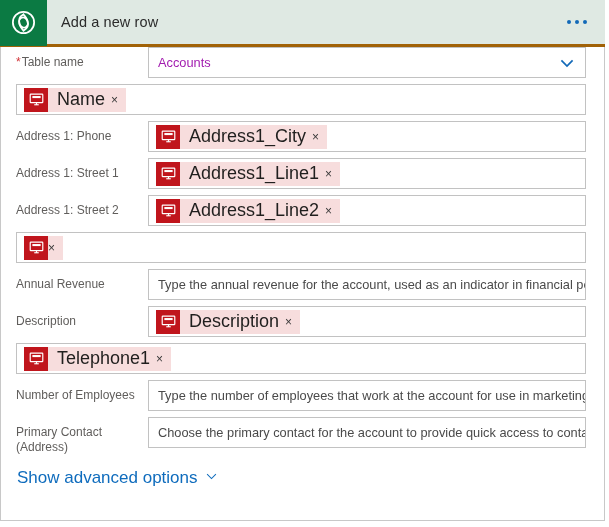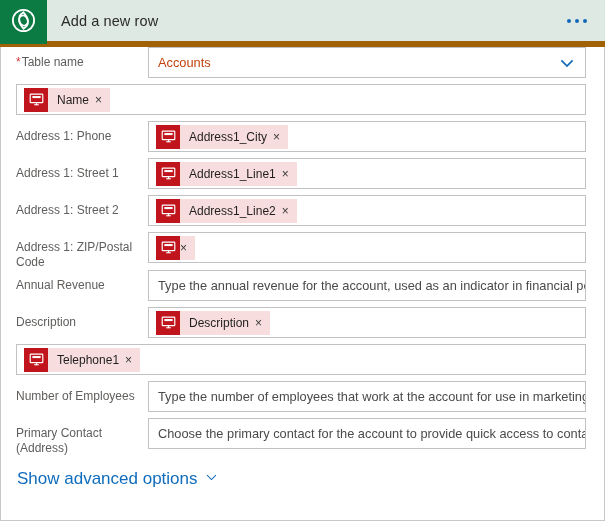--- a/index.html
+++ b/index.html
@@ -28,21 +28,21 @@
 
   
   .header {
     position: relative;
     display: flex;
     align-items: center;
     height: 47px;
     width: 605px;
     box-sizing: border-box;
     background: #dfe9e3;
-    border-bottom: 6px solid #a16207;
+    border-bottom: 3px solid #a16207;
   }
   .app-icon {
     width: 47px;
     height: 47px;
     background: #0b7a43;
     display: flex;
     align-items: center;
     justify-content: center;
     flex: 0 0 auto;
   }
@@ -101,21 +101,21 @@
     border: 1px solid #c2c2c2;
     background: #ffffff;
     box-sizing: border-box;
     display: flex;
     align-items: center;
     overflow: hidden;
     position: relative;
   }
   .field-text {
     font-size: 12.8px;
-    color: #c2410c;
+    color: #a21caf;
     padding-left: 9px;
     white-space: nowrap;
   }
   .field-placeholder {
     font-size: 12.8px;
     color: #4a4a4a;
     padding-left: 9px;
     white-space: nowrap;
     overflow: hidden;
   }
@@ -142,21 +142,21 @@
   .token-icon {
     width: 24px;
     height: 24px;
     background: #c0151c;
     display: flex;
     align-items: center;
     justify-content: center;
     flex: 0 0 auto;
   }
   .token-label {
-    font-size: 12px;
+    font-size: 18px;
     color: #201f1e;
     padding: 0 6px 0 9px;
     white-space: nowrap;
   }
   .token-x {
     font-size: 12px;
     color: #3a3a3a;
     padding-right: 8px;
     cursor: pointer;
     line-height: 1;
@@ -281,21 +281,20 @@
                   <path d="M8 11.4 V13.6" stroke="#ffffff" stroke-width="1.25"></path>
                 </svg>
               </div>
               <div class="token-label">Address1_Line2</div>
               <div class="token-x">×</div>
             </div>
           </div>
         </div>
       </div>
       <div class="row">
-        <div class="row-label"><span>Address 1: ZIP/Postal Code</span></div>
         <div class="field">
           <div class="token-wrap">
             <div class="token">
               <div class="token-icon">
                 <svg width="15" height="15" viewBox="0 0 16 16">
                   <rect x="1.3" y="2.2" width="13.4" height="9.2" rx="0.7" fill="none" stroke="#ffffff" stroke-width="1.25"></rect>
                   <rect x="3.6" y="4.3" width="8.8" height="2.2" fill="#ffffff"></rect>
                   <path d="M5.6 13.6 H10.4" stroke="#ffffff" stroke-width="1.25"></path>
                   <path d="M8 11.4 V13.6" stroke="#ffffff" stroke-width="1.25"></path>
                 </svg>

